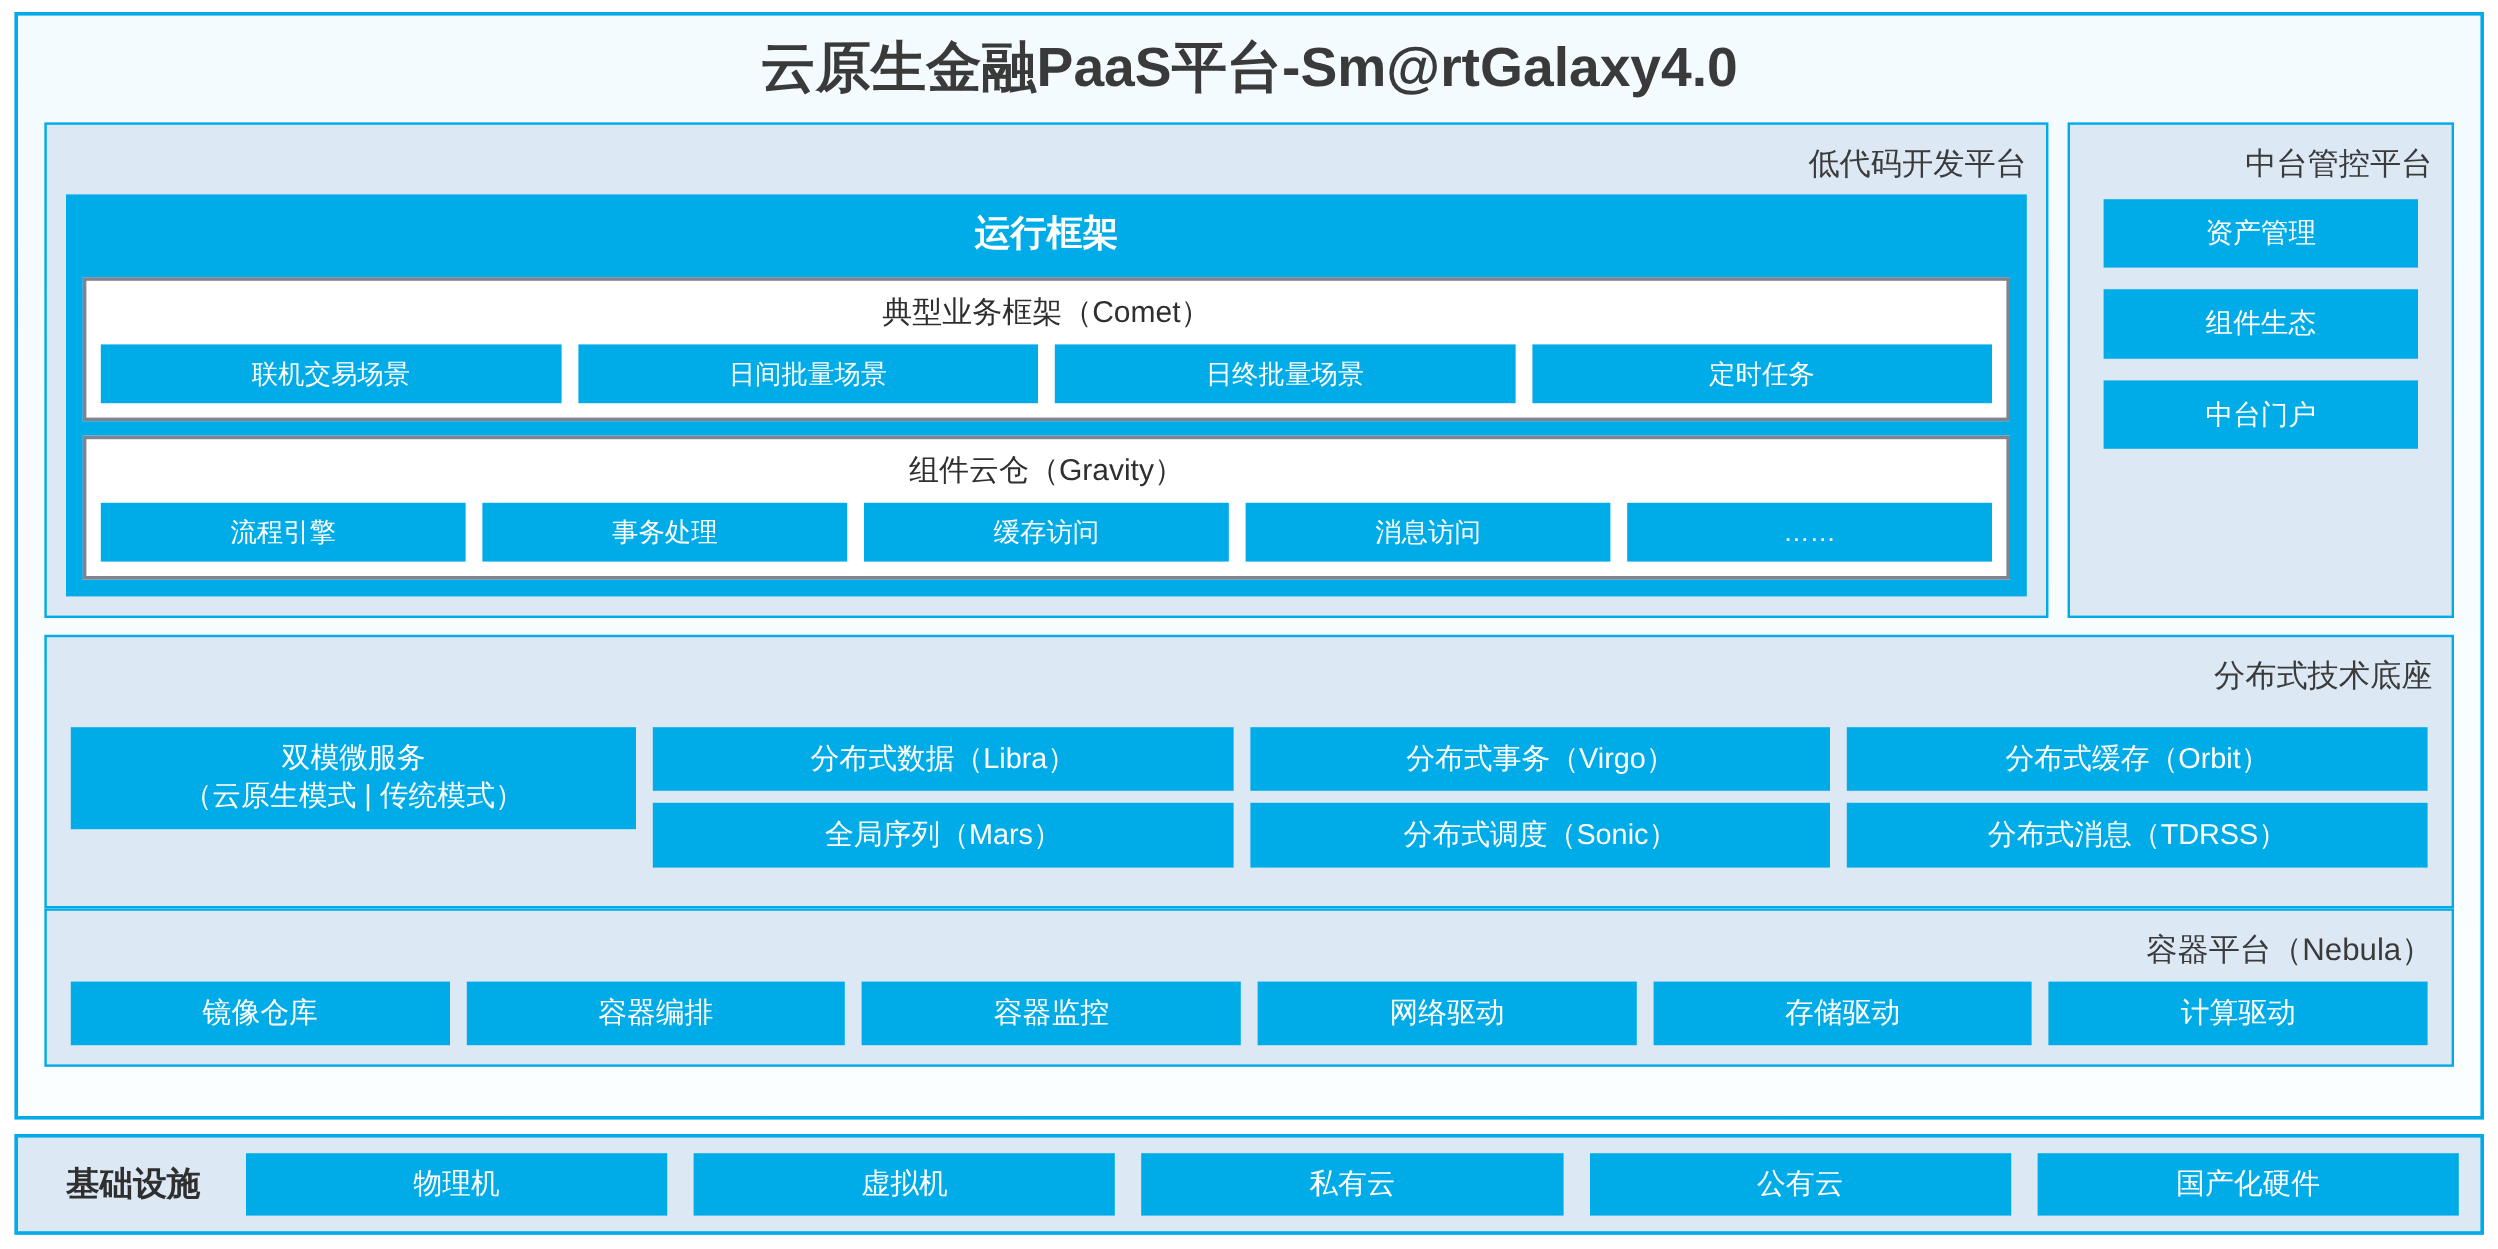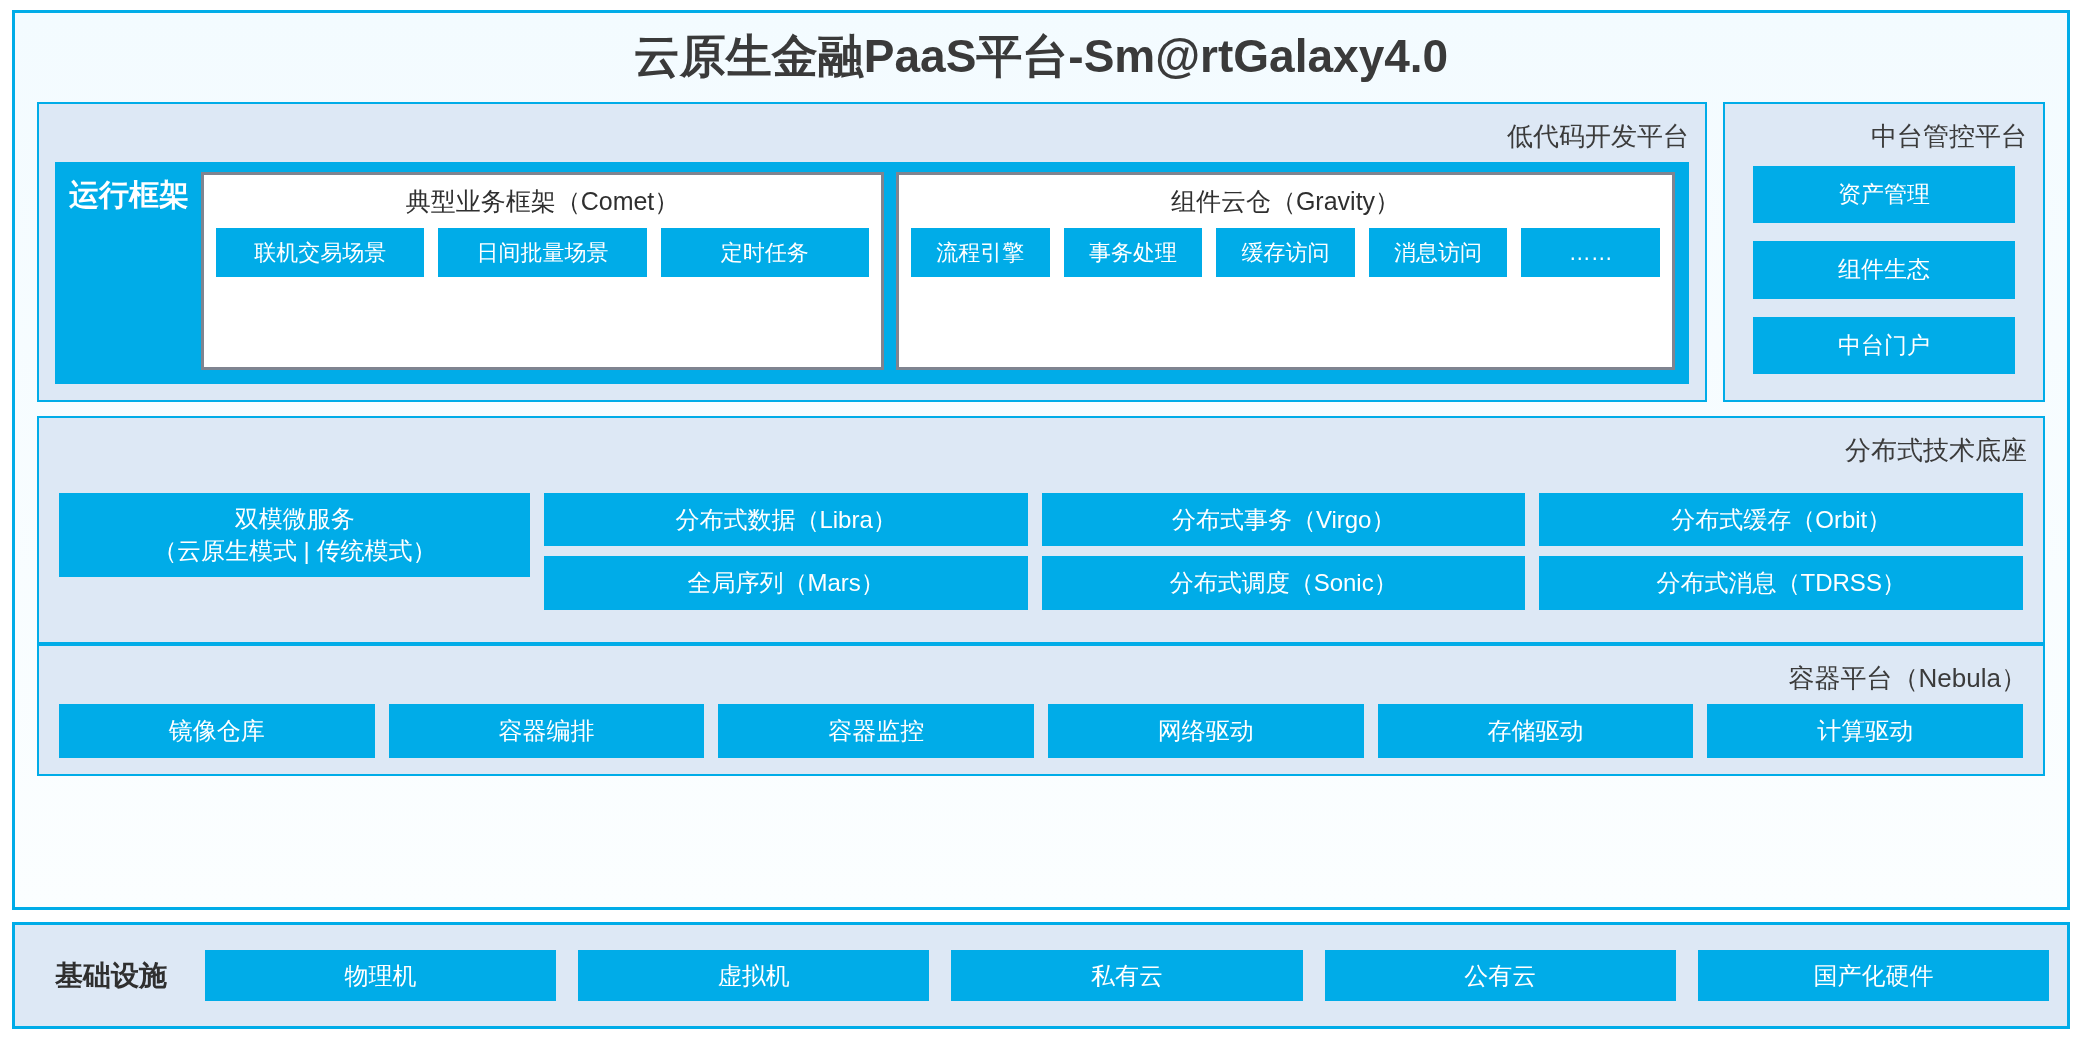--- a/index.html
+++ b/index.html
@@ -101,21 +101,21 @@
     text-align: center;
     padding: 16px 8px;
     line-height: 1.1;
   }
 
   
   .blue-block {
     background: var(--accent);
     padding: 10px 14px 14px 14px;
     display: flex;
-    flex-direction: row;
+    flex-direction: column;
     gap: 12px;
   }
   .blue-block.runtime { flex: 1 1 62%; }
   .blue-block.devplat { flex: 1 1 38%; }
   .blue-block-title {
     color: #ffffff;
     font-size: 30px;
     font-weight: 700;
     text-align: center;
     padding: 6px 0 8px 0;
@@ -213,21 +213,21 @@
   }
 
   
   .infra-card {
     border: 3px solid var(--accent-border);
     background: var(--panel-bg);
     display: flex;
     align-items: center;
     gap: 20px;
     padding: 14px 18px;
-    height: 107px;
+    height: 84px;
   }
   .infra-label {
     font-size: 28px;
     font-weight: 700;
     color: #2f2f2f;
     flex: 0 0 auto;
     padding: 0 18px 0 22px;
     white-space: nowrap;
   }
   .infra-cells {
@@ -264,20 +264,21 @@
         <div class="panel-inner">
 
           <div class="blue-block runtime">
             <div class="blue-block-title">运行框架</div>
 
             <div class="white-box">
               <div class="white-box-title">典型业务框架（Comet）</div>
               <div class="chip-row">
                 <div class="chip">联机交易场景</div>
                 <div class="chip">日间批量场景</div>
+                <div class="chip">日终批量场景</div>
                 <div class="chip">定时任务</div>
               </div>
             </div>
 
             <div class="white-box">
               <div class="white-box-title">组件云仓（Gravity）</div>
               <div class="chip-row">
                 <div class="chip">流程引擎</div>
                 <div class="chip">事务处理</div>
                 <div class="chip">缓存访问</div>

